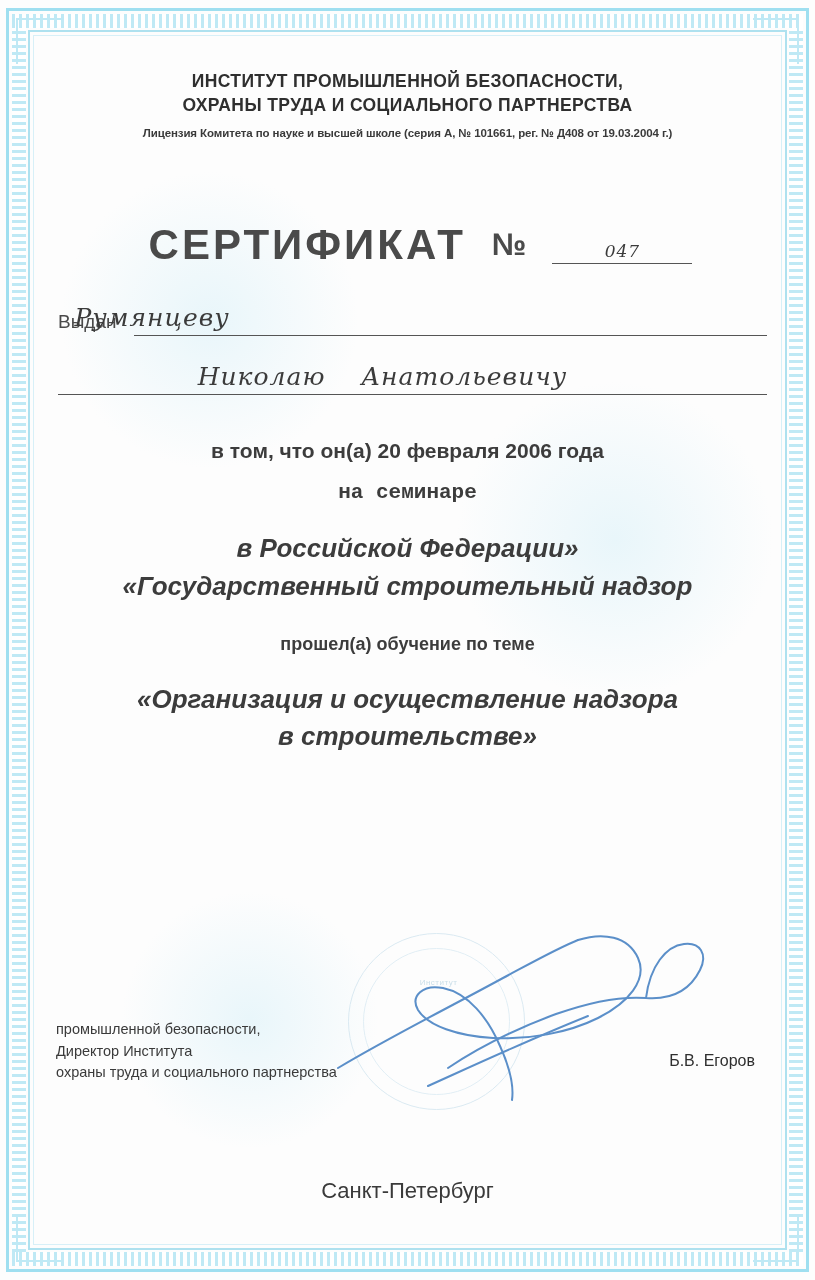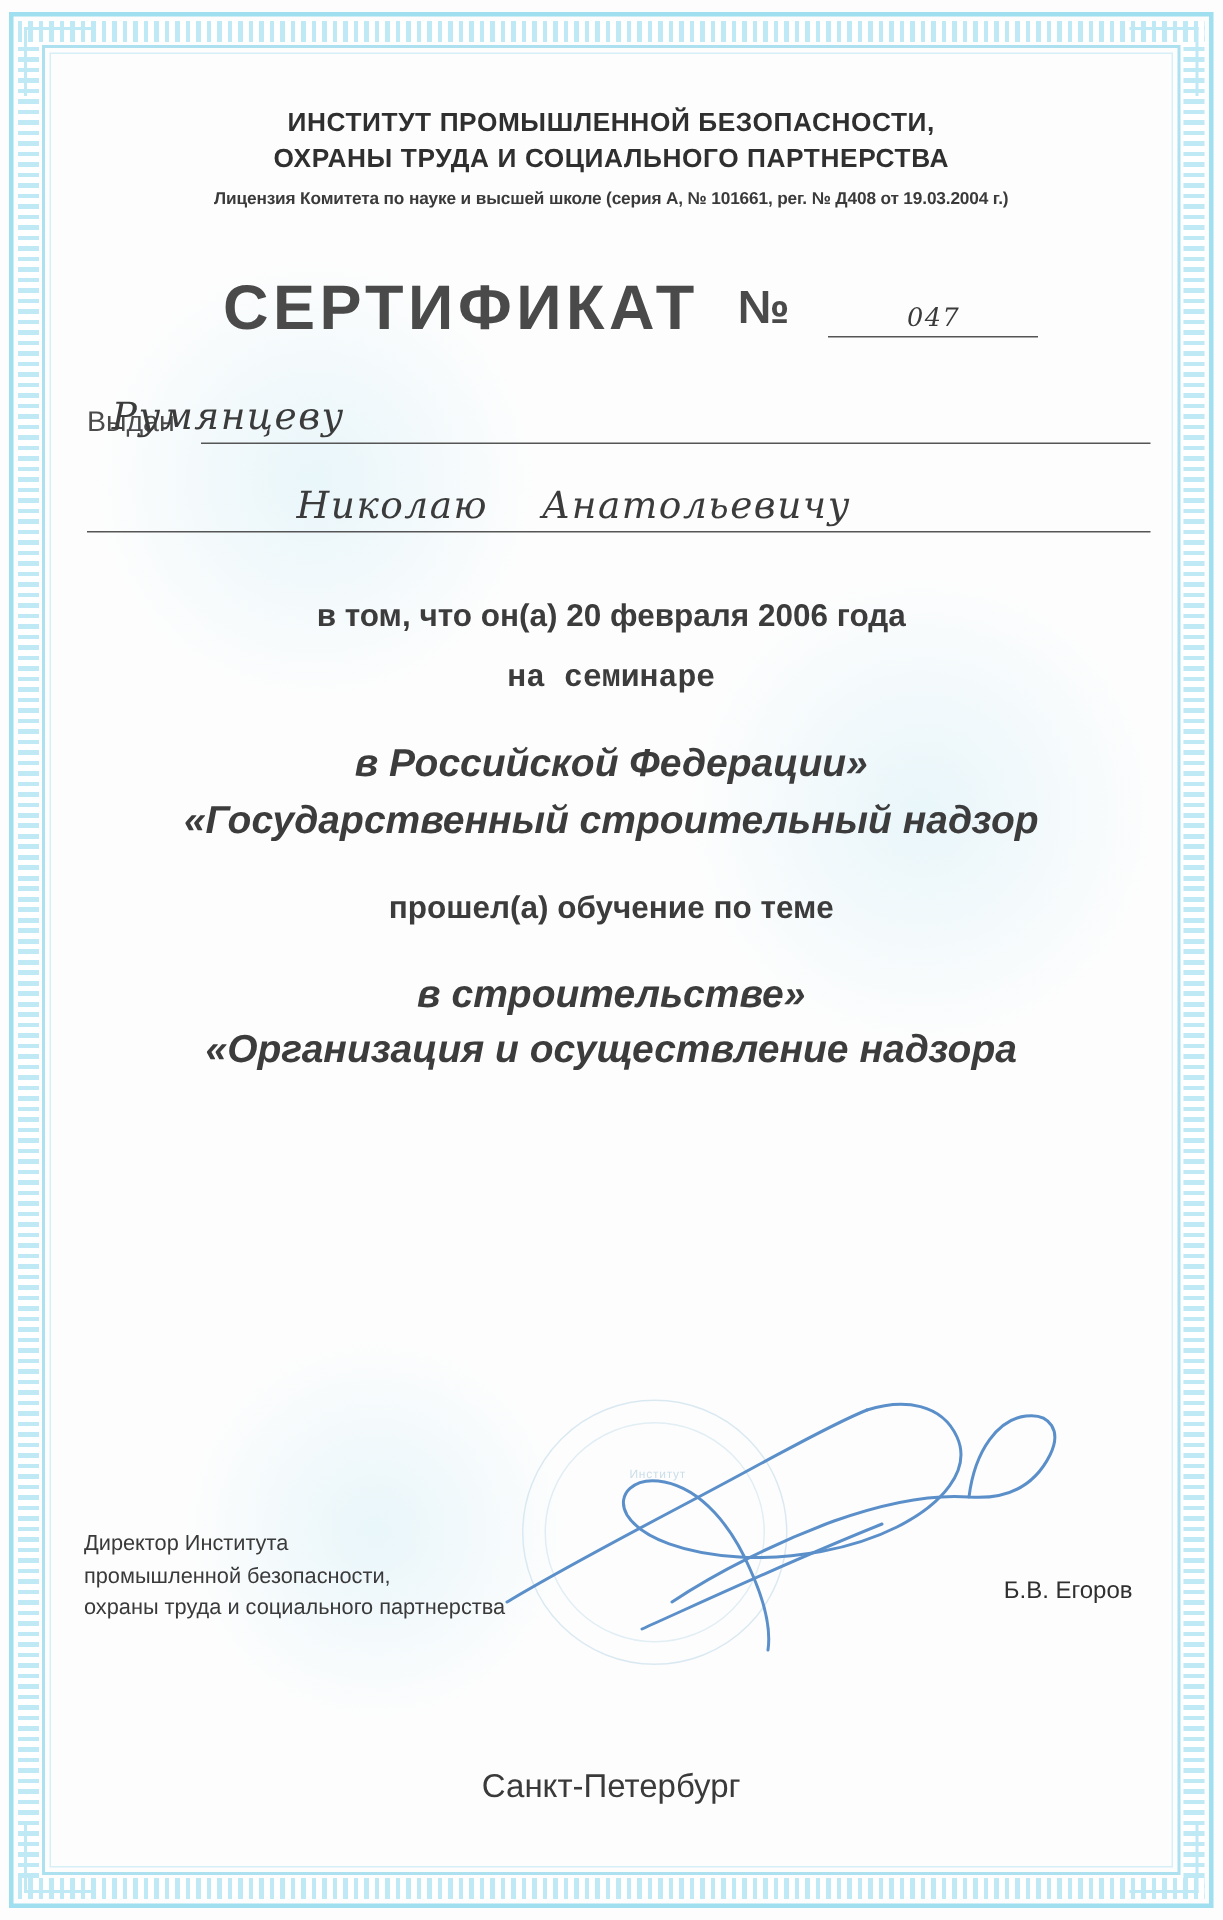--- a/index.html
+++ b/index.html
@@ -112,21 +112,21 @@
   }
   .license {
     margin-top: 10px;
     font-size: 11.5px;
     color: #3a3a3a;
     font-weight: bold;
     letter-spacing: -0.1px;
   }
 
   .title-row {
-    margin-top: 42px;
+    margin-top: 82px;
     display: flex;
     align-items: baseline;
     justify-content: center;
     gap: 26px;
     padding-left: 26px;
   }
   .cert-word {
     font-size: 42px;
     font-weight: bold;
     letter-spacing: 3px;
@@ -216,21 +216,21 @@
   .seminar-title {
     margin-top: 26px;
     font-size: 26px;
     font-weight: bold;
     font-style: italic;
     color: #3c3c3c;
     line-height: 1.45;
   }
   .line-passed {
     margin-top: 28px;
-    font-size: 21px;
+    font-size: 18px;
     font-weight: bold;
     color: #3c3c3c;
   }
   .topic-title {
     margin-top: 26px;
     font-size: 26px;
     font-weight: bold;
     font-style: italic;
     color: #3c3c3c;
     line-height: 1.45;
@@ -354,44 +354,44 @@
 
     <div class="body-block">
       <div class="line-date">в том, что он(а) 20 февраля 2006 года</div>
       <div class="line-seminar">на семинаре</div>
       <div class="seminar-title">
         <div>в Российской Федерации»</div>
         <div>«Государственный строительный надзор</div>
       </div>
       <div class="line-passed">прошел(а) обучение по теме</div>
       <div class="topic-title">
+        <div>«Организация и осуществление надзора</div>
         <div>в строительстве»</div>
-        <div>«Организация и осуществление надзора</div>
       </div>
     </div>
 
     <div class="sign-area">
 
       <div class="stamp">
         <div class="stamp-text">Институт</div>
       </div>
 
       <svg class="signature-svg" viewBox="0 0 420 200">
         <g fill="none" stroke="#5b8fc9" stroke-width="2" stroke-linecap="round">
           <path d="M10 150 C 60 120, 120 90, 175 60 C 205 44, 230 30, 250 22"></path>
           <path d="M250 22 C 275 14, 300 18, 310 40 C 320 62, 300 85, 270 100 C 240 115, 200 122, 165 120 C 130 118, 100 108, 90 92 C 82 78, 95 66, 115 70 C 140 75, 160 100, 172 128 C 182 150, 186 168, 184 182"></path>
           <path d="M120 150 C 150 130, 190 110, 228 96 C 262 84, 292 78, 318 80"></path>
           <path d="M318 80 C 345 82, 362 72, 372 52 C 380 36, 372 24, 356 26 C 338 28, 322 48, 318 80"></path>
           <path d="M100 168 C 140 150, 200 122, 260 98"></path>
         </g>
       </svg>
 
       <div class="director-block">
+        <div>промышленной безопасности,</div>
         <div>Директор Института</div>
-        <div>промышленной безопасности,</div>
         <div>охраны труда и социального партнерства</div>
       </div>
 
       <div class="signer-name">Б.В. Егоров</div>
     </div>
 
     <div class="city">Санкт-Петербург</div>
 
   </div>
 </div>

